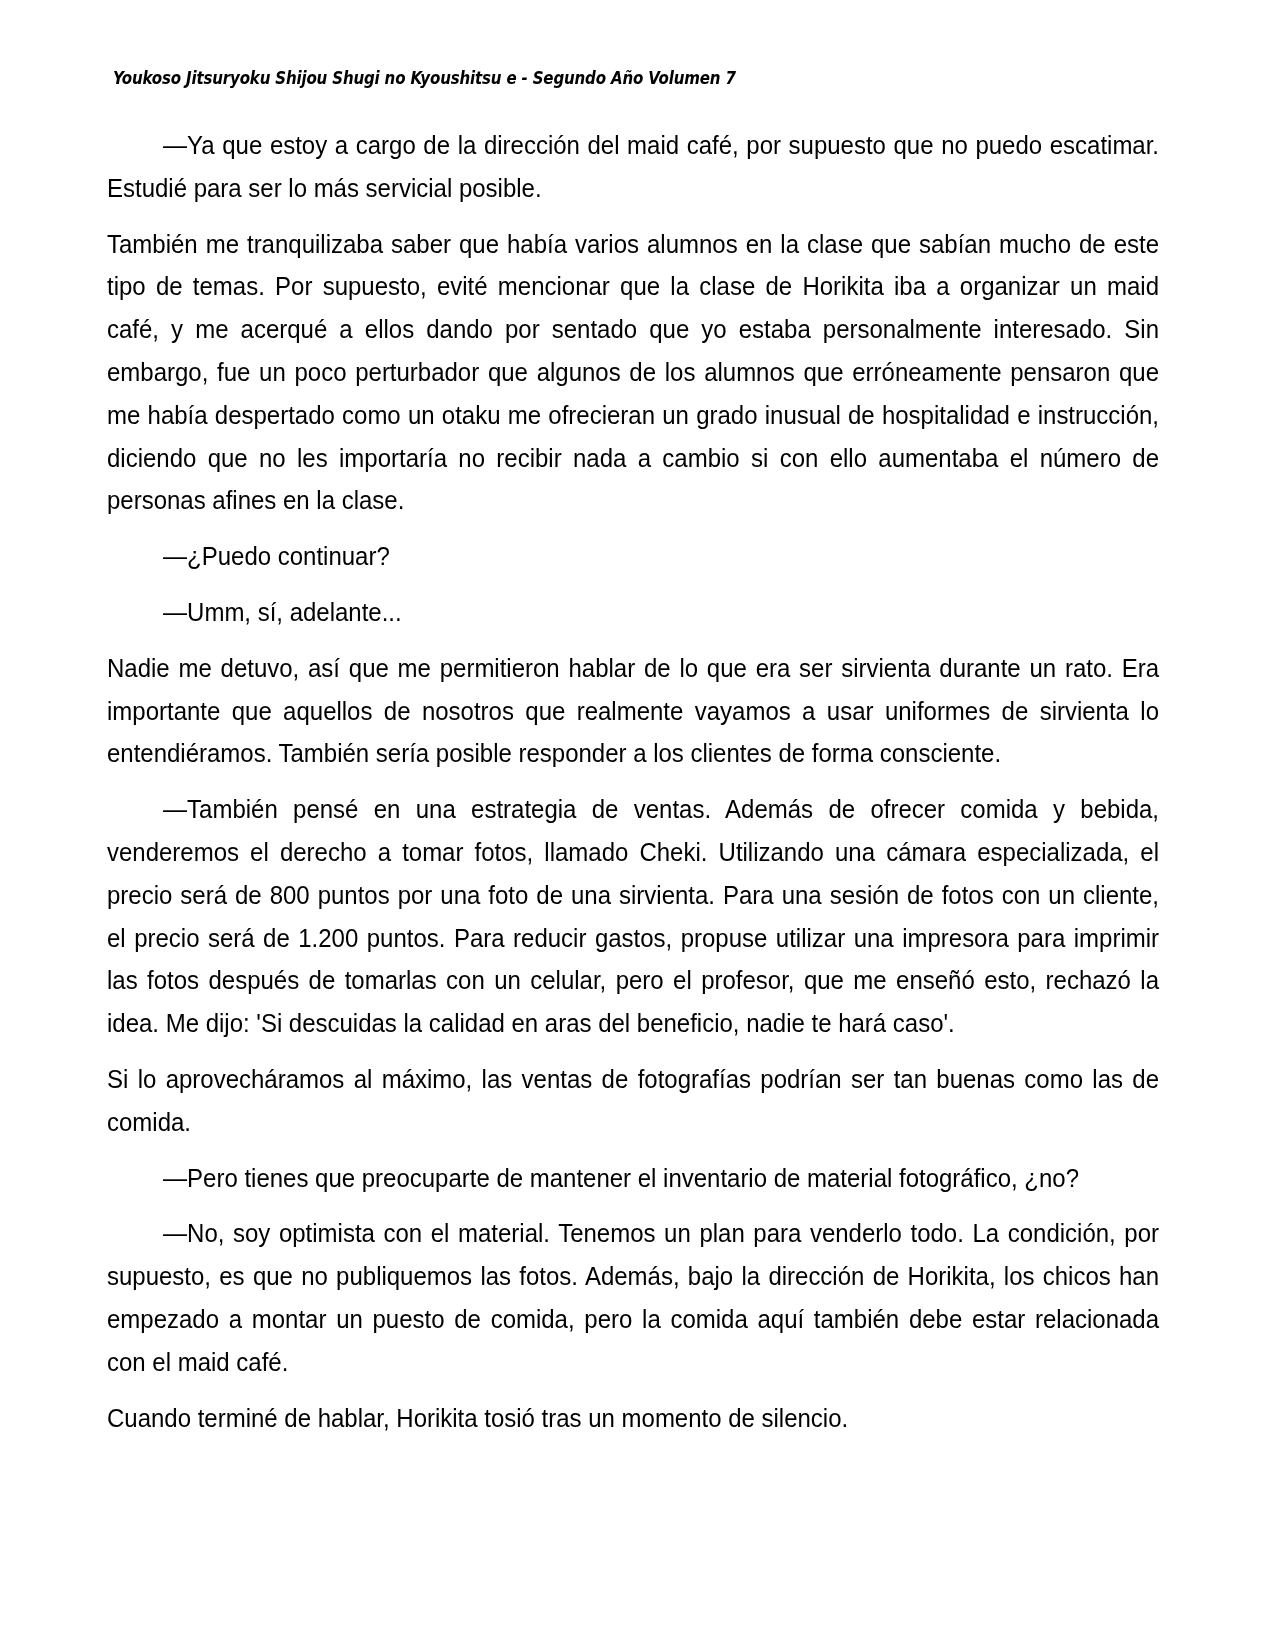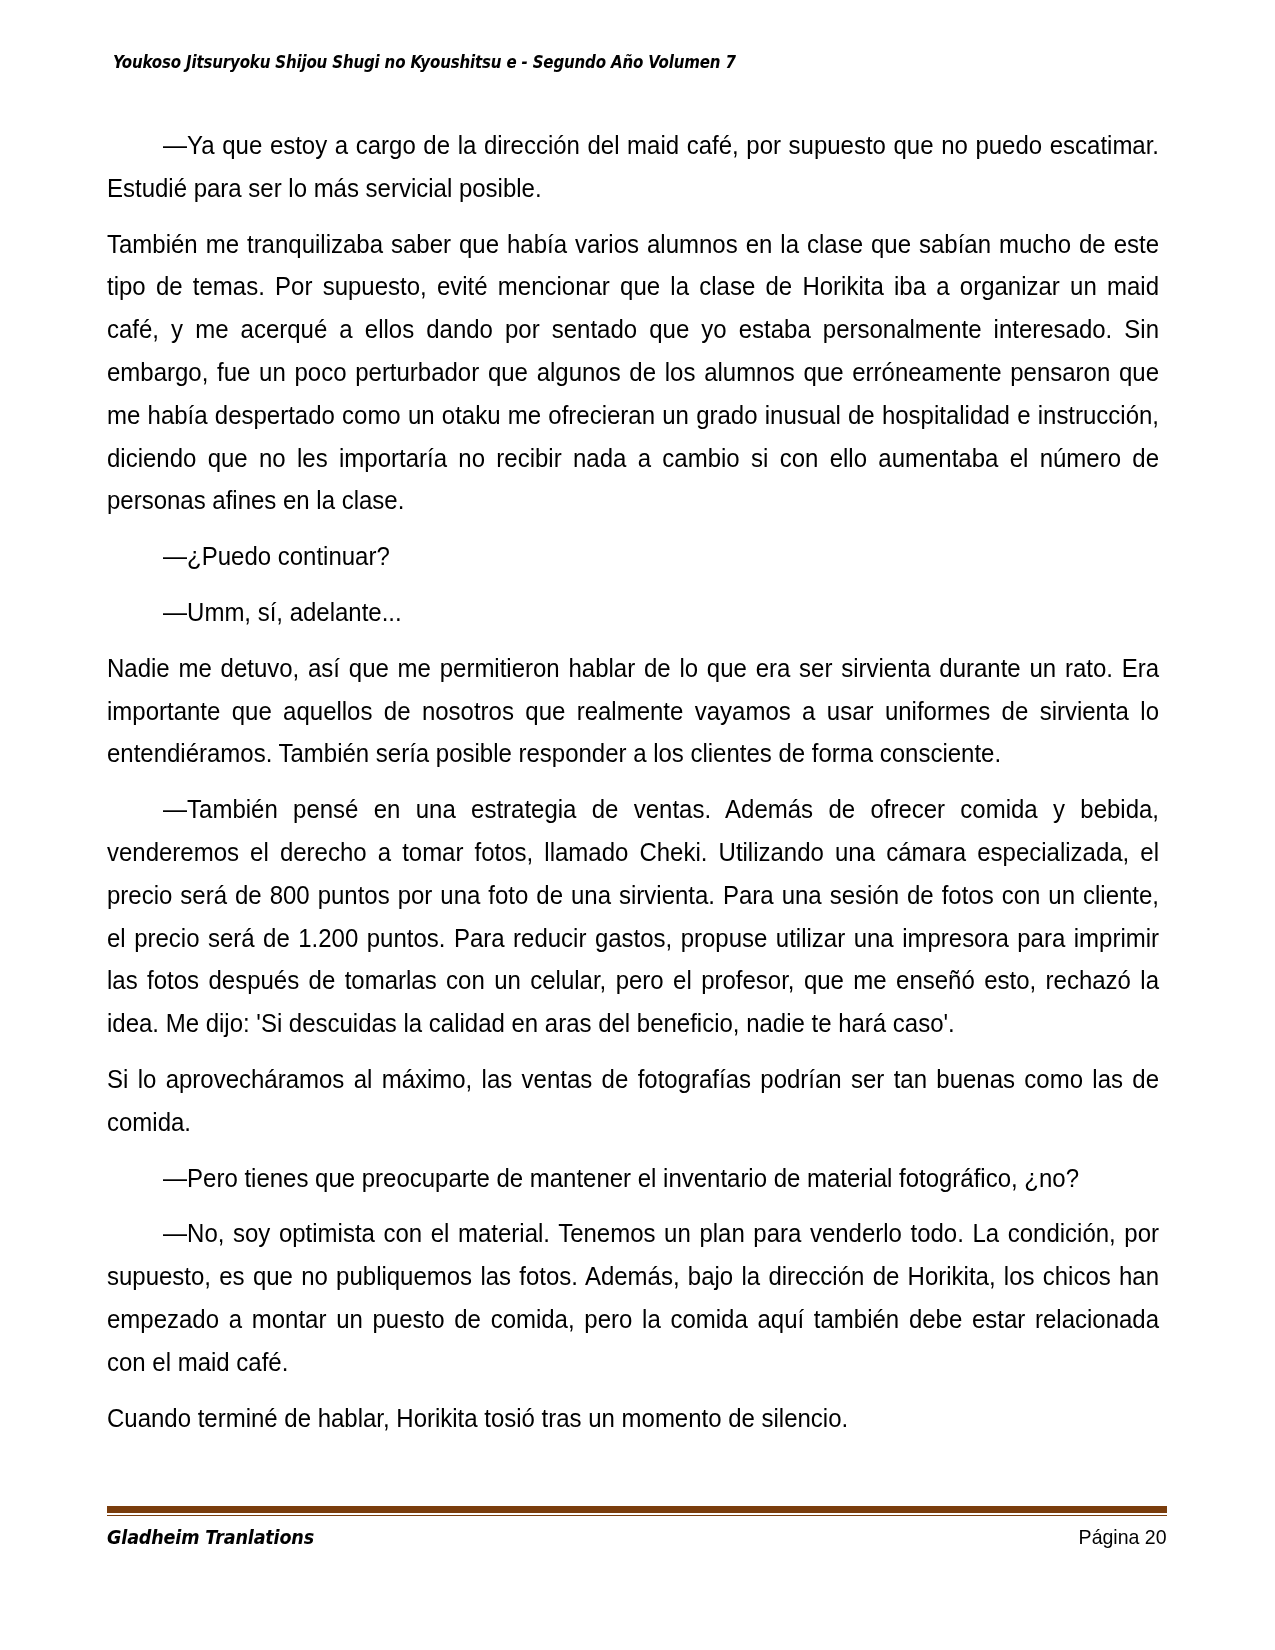--- a/index.html
+++ b/index.html
@@ -16,21 +16,21 @@
     box-sizing: border-box;
     overflow: hidden;
     font-family: "Liberation Sans", sans-serif;
     color: #000000;
   }
 
   
   .running-header {
     position: absolute;
     left: 113px;
-    top: 52px;
+    top: 68px;
     width: 1050px;
   }
 
   .running-header .header-title {
     font-family: "DejaVu Sans", sans-serif;
     font-weight: bold;
     font-style: italic;
     font-size: 17.5px;
     letter-spacing: -0.2px;
     transform: scaleX(0.86);
@@ -140,21 +140,14 @@
     <p class="para">Si lo aprovecháramos al máximo, las ventas de fotografías podrían ser tan buenas como las de comida.</p>
 
     <p class="para indent">—Pero tienes que preocuparte de mantener el inventario de material fotográfico, ¿no?</p>
 
     <p class="para indent">—No, soy optimista con el material. Tenemos un plan para venderlo todo. La condición, por supuesto, es que no publiquemos las fotos. Además, bajo la dirección de Horikita, los chicos han empezado a montar un puesto de comida, pero la comida aquí también debe estar relacionada con el maid café.</p>
 
     <p class="para short">Cuando terminé de hablar, Horikita tosió tras un momento de silencio.</p>
 
   </div>
 
-  <div class="footer">
-    <div class="footer-rule" style="border-top-color: rgb(122, 61, 13); border-bottom-color: rgb(122, 61, 13);"></div>
-    <div class="footer-row">
-      <div class="footer-left">Gladheim Tranlations</div>
-      <div class="footer-right">Página 20</div>
-    </div>
-  </div>
 
 </div>
 
 </body></html>

